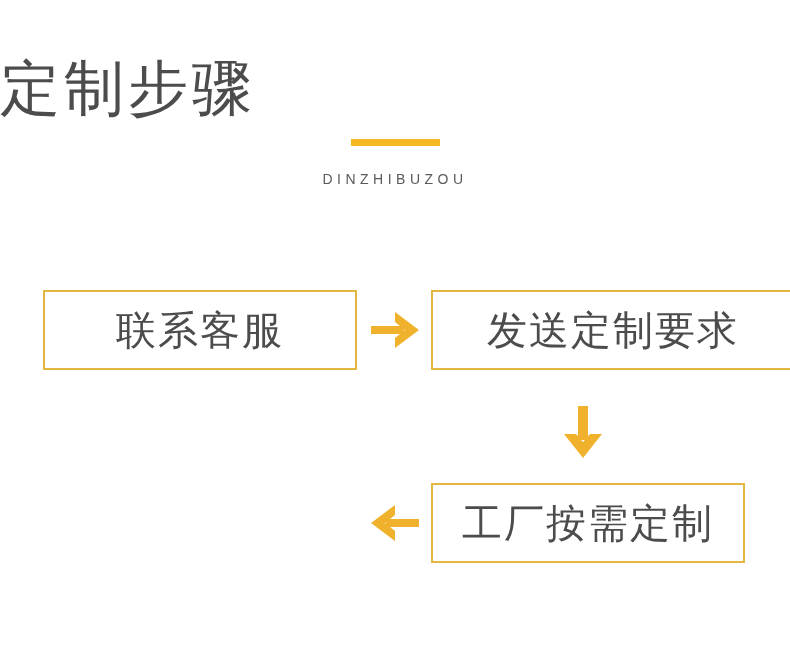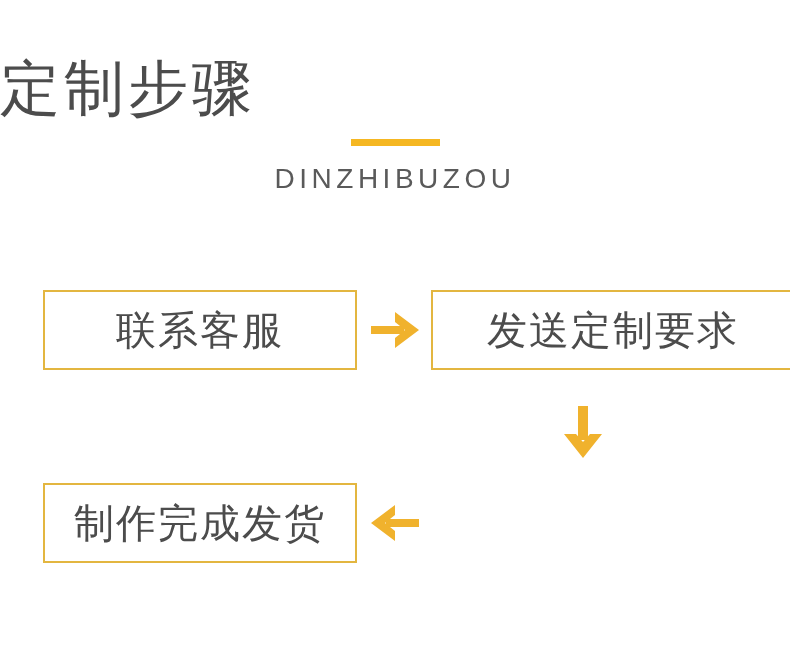--- a/index.html
+++ b/index.html
@@ -52,21 +52,21 @@
     height: 7px;
     background: #f5b722;
   }
 
   .page-subtitle {
     position: absolute;
     left: 0;
     top: 166px;
     width: 790px;
     text-align: center;
-    font-size: 28px;
+    font-size: 14px;
     line-height: 26px;
     font-weight: 400;
     color: #5a5a5a;
     letter-spacing: 4.5px;
     white-space: nowrap;
   }
 
   
   .step-box {
     position: absolute;
@@ -118,24 +118,24 @@
   </div>
 
   <div class="step-box" id="step-box-1">
     <span class="step-label">联系客服</span>
   </div>
 
   <div class="step-box" id="step-box-2">
     <span class="step-label">发送定制要求</span>
   </div>
 
+  <div class="step-box" id="step-box-4">
+    <span class="step-label">工厂按需定制</span>
+  </div>
 
-  <div class="step-box" id="step-box-3">
-    <span class="step-label">制作完成发货</span>
-  </div>
 
   <div class="arrow" id="arrow-right">
     <svg width="48" height="44" viewBox="0 0 48 44" xmlns="http://www.w3.org/2000/svg">
       <rect x="0" y="18" width="33" height="8" fill="#f0b22d"></rect>
       <polygon points="24,4 48,22 24,40 24,30 34,22 24,14" fill="#f0b22d"></polygon>
     </svg>
   </div>
 
   <div class="arrow" id="arrow-left">
     <svg width="48" height="44" viewBox="0 0 48 44" xmlns="http://www.w3.org/2000/svg">

